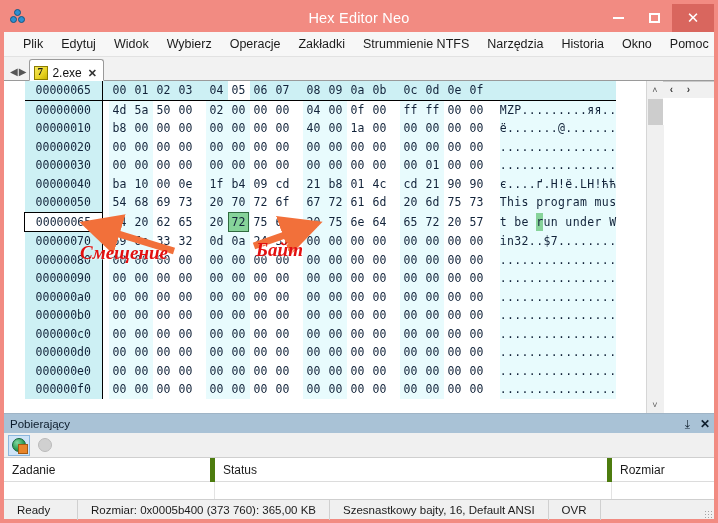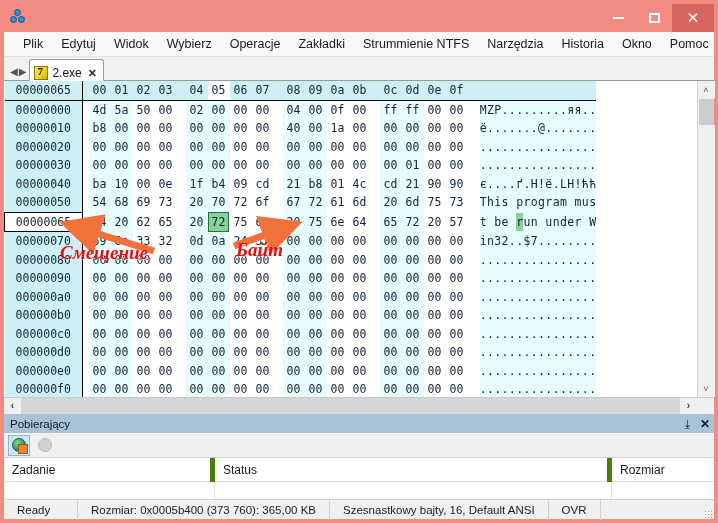--- a/index.html
+++ b/index.html
@@ -93,22 +93,22 @@
     content: "7"; position: absolute; left: 2px; top: -2px;
     font-size: 11px; font-weight: bold; color: #1b1b1b;
     font-family: "Liberation Serif", serif;
   }
   .tabclose { font-size: 11px; font-weight: bold; color: #333; margin-left: 2px; }
 
   
   .editor-wrap {
     flex: 1 1 auto; position: relative;
     background: #ffffff;
-    display: flex; flex-direction: column;
-    border-left: 0; min-height: 0;
+    display: flex; flex-direction: row;
+    border-left: 0; min-height: 0; padding-left: 20px;
   }
   .hex-main { flex: 1 1 auto; display: flex; min-height: 0; }
   .hex-body {
     flex: 1 1 auto; position: relative;
     overflow: hidden; background: #ffffff;
   }
   .hex-table {
     border-collapse: collapse;
     font-family: "DejaVu Sans Mono", monospace;
     font-size: 11.5px;
@@ -258,20 +258,21 @@
 <body>
 
 <div id="app">
 
   <div class="titlebar">
     <div class="app-icon">
       <span class="b3"></span>
         <span class="b1"></span>
         <span class="b2"></span>
     </div>
+    <div class="title-text">Hex Editor Neo</div>
     <div class="winbtns">
       <div class="winbtn">
           <i class="minglyph"></i>
         </div>
       <div class="winbtn">
           <i class="maxglyph"></i>
         </div>
       <div class="winbtn close">✕</div>
     </div>
   </div>

